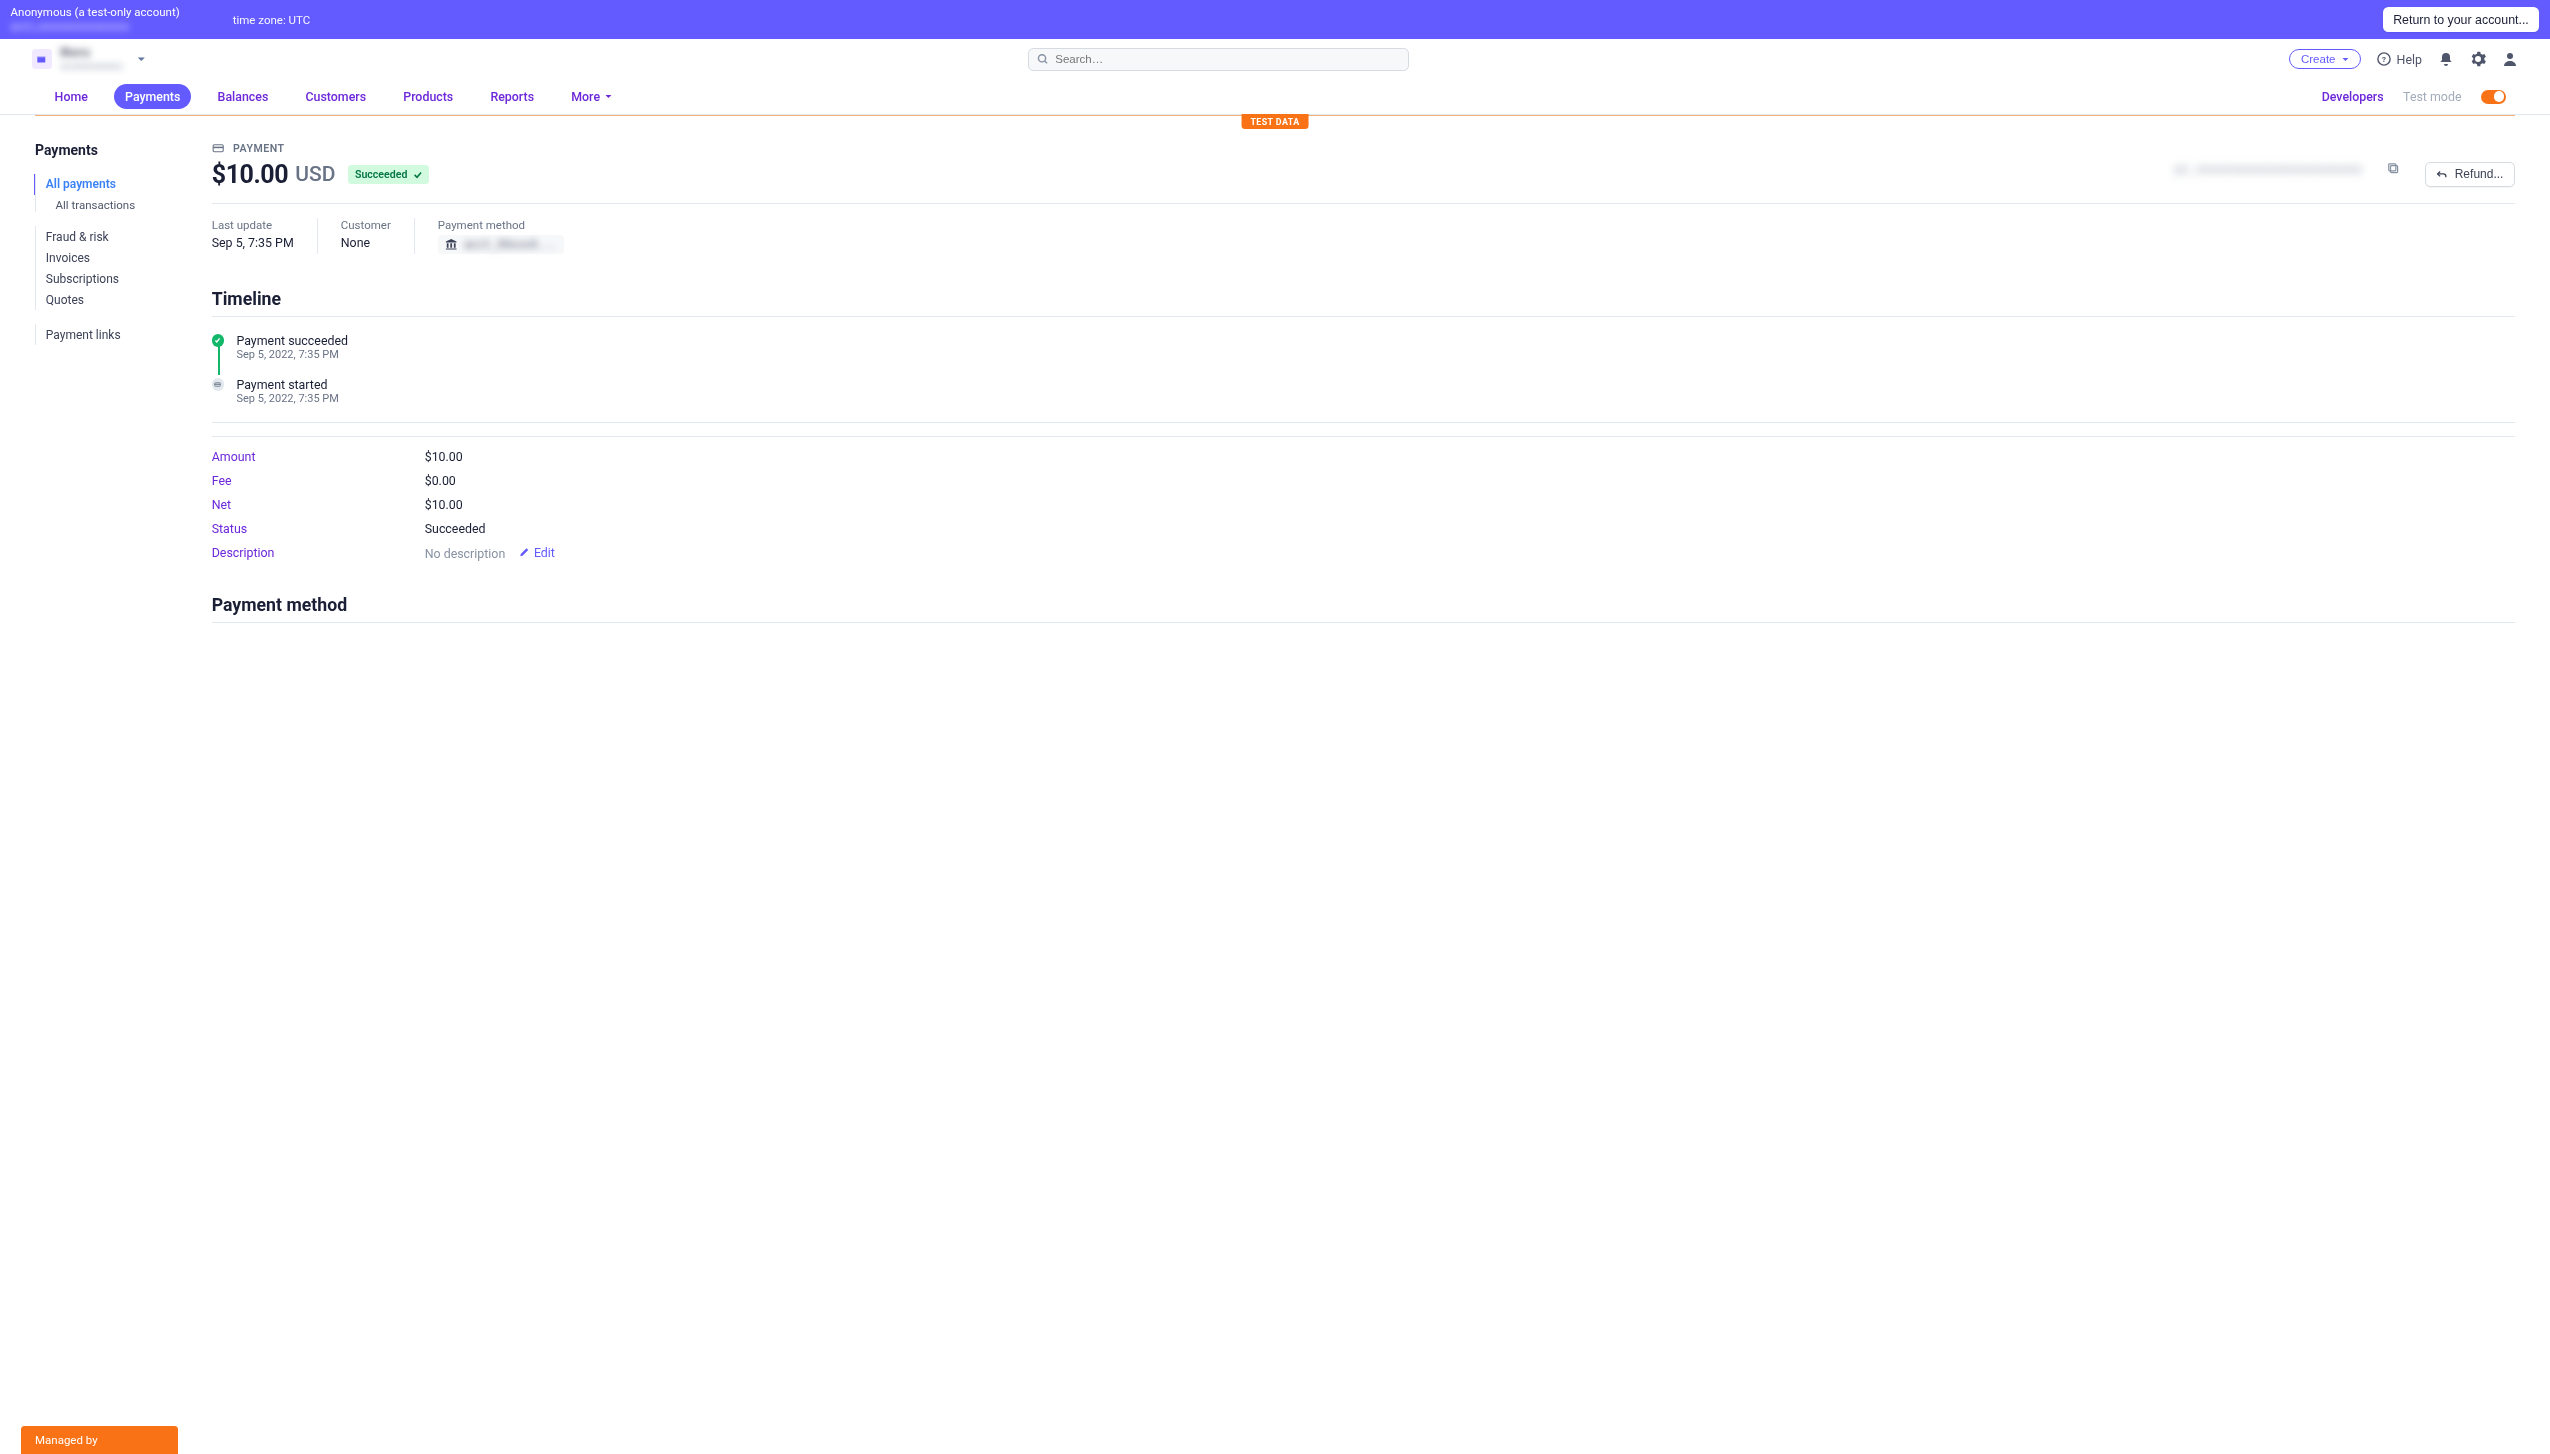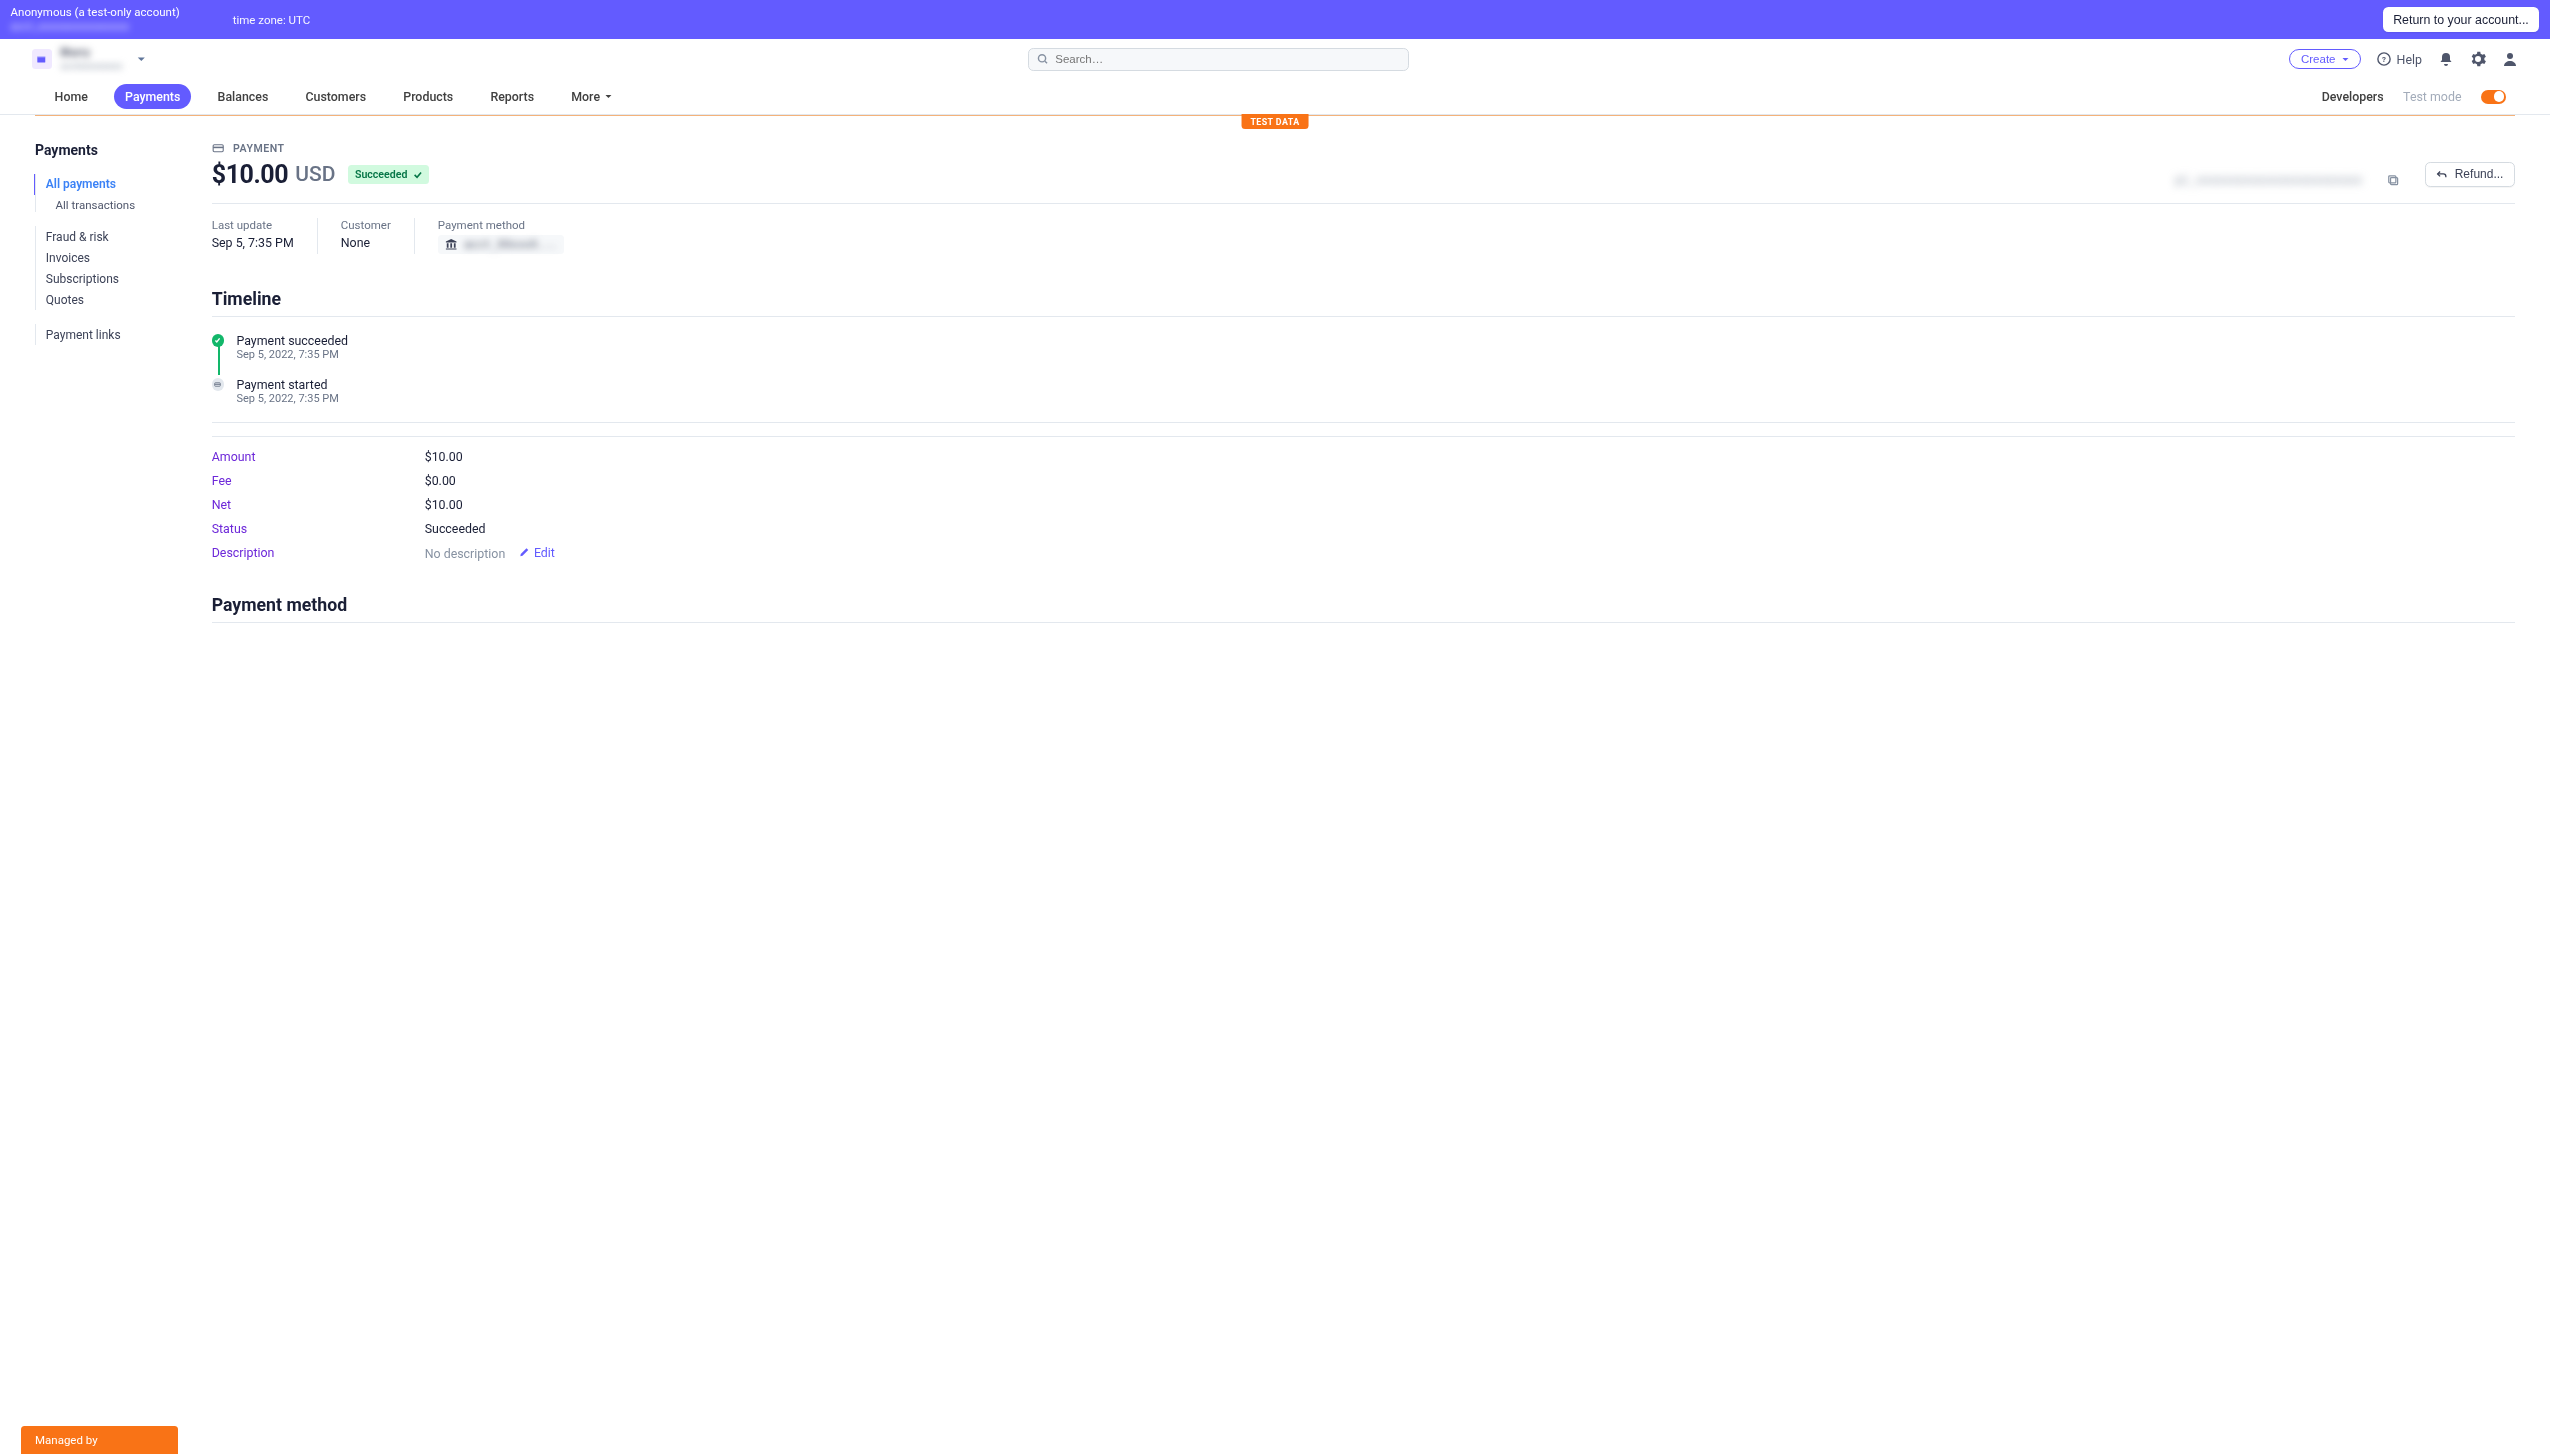--- a/index.html
+++ b/index.html
@@ -106,21 +106,21 @@
   .nav-row {
     height:35px;
     display:flex;
     align-items:center;
     padding:0 44px;
     gap:16px;
     position:relative;
   }
   .nav-item {
     font-size:12.4px;
-    color:#404040;
+    color:#6d28d9;
     padding:5.3px 10.6px;
     border-radius:12.4px;
     cursor:pointer;
     font-weight:500;
   }
   .nav-item.active {
     background:#635bff;
     color:#fff;
   }
   .nav-more { display:flex;align-items:center;gap:4.4px; }
@@ -183,21 +183,21 @@
     margin-top:5.3px;
   }
   .amount { font-size:25px; font-weight:700; letter-spacing:-0.4px;}
   .currency { font-size:21px; color:#697386; font-weight:500; margin-left:-5.3px;}
   .status-pill {
     background:#d1fadf;color:#067647;
     font-size:10.6px;font-weight:600;
     border-radius:3.5px;padding:2.7px 7px;
     display:flex;align-items:center;gap:5.3px;
   }
-  .pay-id-row { margin-left:auto; display:flex;align-items:flex-end;gap:25px; color:#8792a2;}
+  .pay-id-row { margin-left:auto; display:flex;align-items:flex-start;gap:25px; color:#8792a2;}
   .pay-id { filter:blur(4.4px); font-family:Menlo,Consolas,monospace; font-size:11.5px;}
   .copy-ico { cursor:pointer; color:#8792a2; }
   .refund-btn {
     border:0.9px solid #d5dbe1;border-radius:5.3px;background:#fff;
     padding:4.4px 10.6px;font-size:12px;color:#3c4257;
     display:flex;align-items:center;gap:7px;cursor:pointer;
     box-shadow:0 0.9px 0.9px rgba(0,0,0,.04);
   }
 
   .hrule { border:0;border-top:0.9px solid #e3e8ee; margin:14px 0; }

